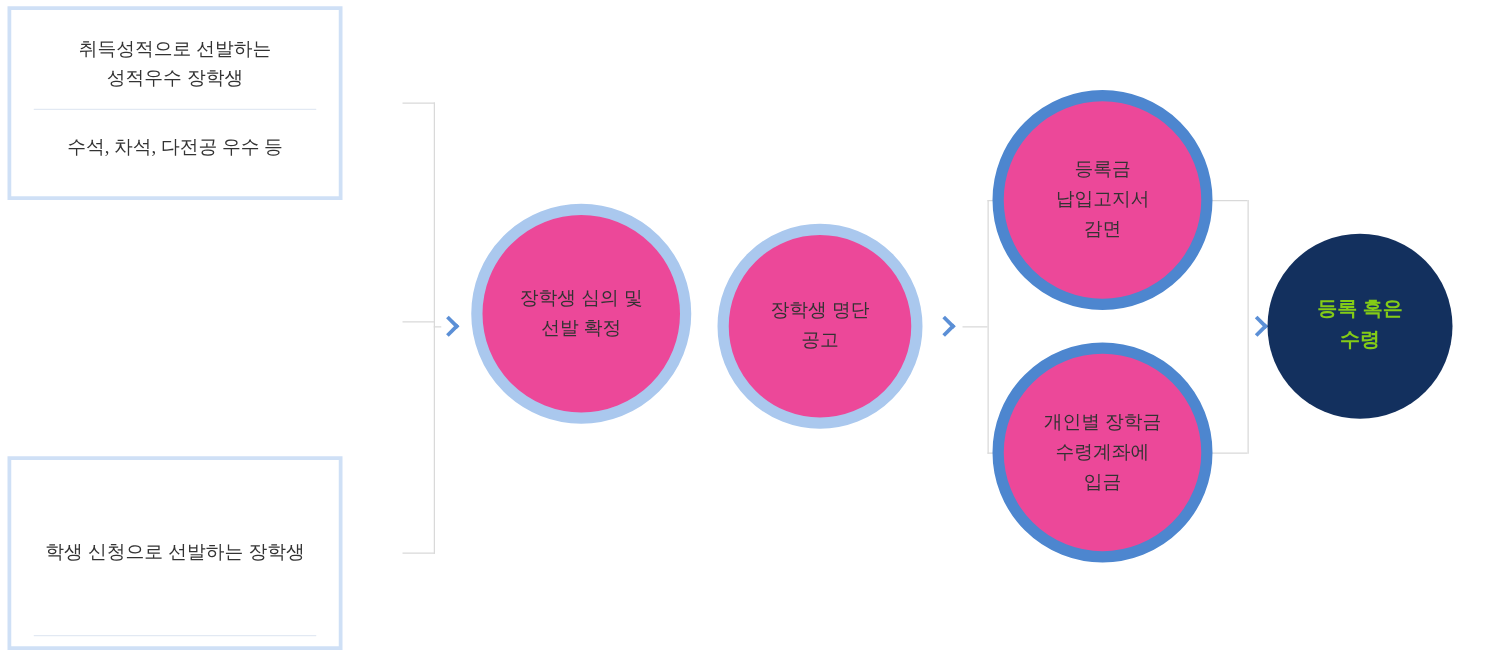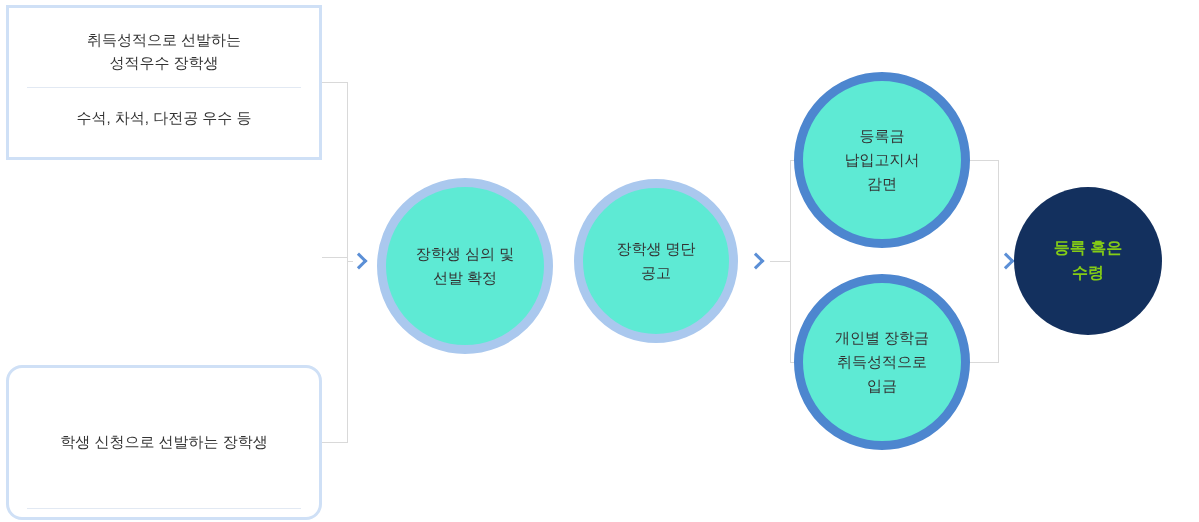--- a/index.html
+++ b/index.html
@@ -25,21 +25,21 @@
     position: absolute;
     width: 12px;
     height: 12px;
     border-top: 3px solid var(--chevron, #5b8fd6);
     border-right: 3px solid var(--chevron, #5b8fd6);
     transform: rotate(45deg);
   }
   
   .box {
     position: absolute;
-    width: 316px;
+    width: 268px;
     height: 155px;
     background: #ffffff;
     border: 3px solid var(--box_border, #cfe0f6);
     display: flex;
     flex-direction: column;
     padding: 8px 14px;
   }
   .box-title {
     flex: 1.15;
     display: flex;
@@ -59,26 +59,27 @@
   .box-desc {
     flex: 1;
     display: flex;
     align-items: center;
     justify-content: center;
     text-align: center;
     white-space: pre-line;
     font-size: 15px;
     line-height: 1.5;
     color: var(--text, #333333);
+    font-family: Liberation Serif, serif;
   }
   
   .circle {
     position: absolute;
     border-radius: 50%;
-    background: #5eead4;
+    background: #ec4899;
     display: flex;
     align-items: center;
     justify-content: center;
   }
   .circle .label {
     text-align: center;
     white-space: pre-line;
     font-size: 15px;
     line-height: 1.6;
     color: var(--text, #333333);
@@ -118,44 +119,44 @@
   <span class="chevron" style="left:1000px; top:255px;"></span>
 
   <div class="box" style="left:6px; top:5px;">
     <div class="box-title">취득성적으로 선발하는
 성적우수 장학생</div>
     <div class="box-divider"></div>
     <div class="box-desc">수석, 차석, 다전공 우수 등</div>
   </div>
 
 
-  <div class="box" style="left:6px; top:365px;border-radius:16px;">
+  <div class="box" style="left:6px; top:365px;">
     <div class="box-title">학생 신청으로 선발하는 장학생</div>
     <div class="box-divider"></div>
   </div>
 
-  <div class="circle light" style="left:377px; top:178px; width:176px; height:176px;">
+  <div class="circle light" style="left:377px; top:163px; width:176px; height:176px;">
     <span class="label">장학생 심의 및
 선발 확정</span>
   </div>
 
   <div class="circle light" style="left:574px; top:179px; width:164px; height:164px;">
     <span class="label">장학생 명단
 공고</span>
   </div>
 
   <div class="circle medium" style="left:794px; top:72px; width:176px; height:176px;">
     <span class="label">등록금
 납입고지서
 감면</span>
   </div>
 
   <div class="circle medium" style="left:794px; top:274px; width:176px; height:176px;">
     <span class="label">개인별 장학금
-취득성적으로
+수령계좌에
 입금</span>
   </div>
 
   <div class="circle navy" style="left:1014px; top:187px; width:148px; height:148px;">
     <span class="label">등록 혹은
 수령</span>
   </div>
 
 </div>
 

